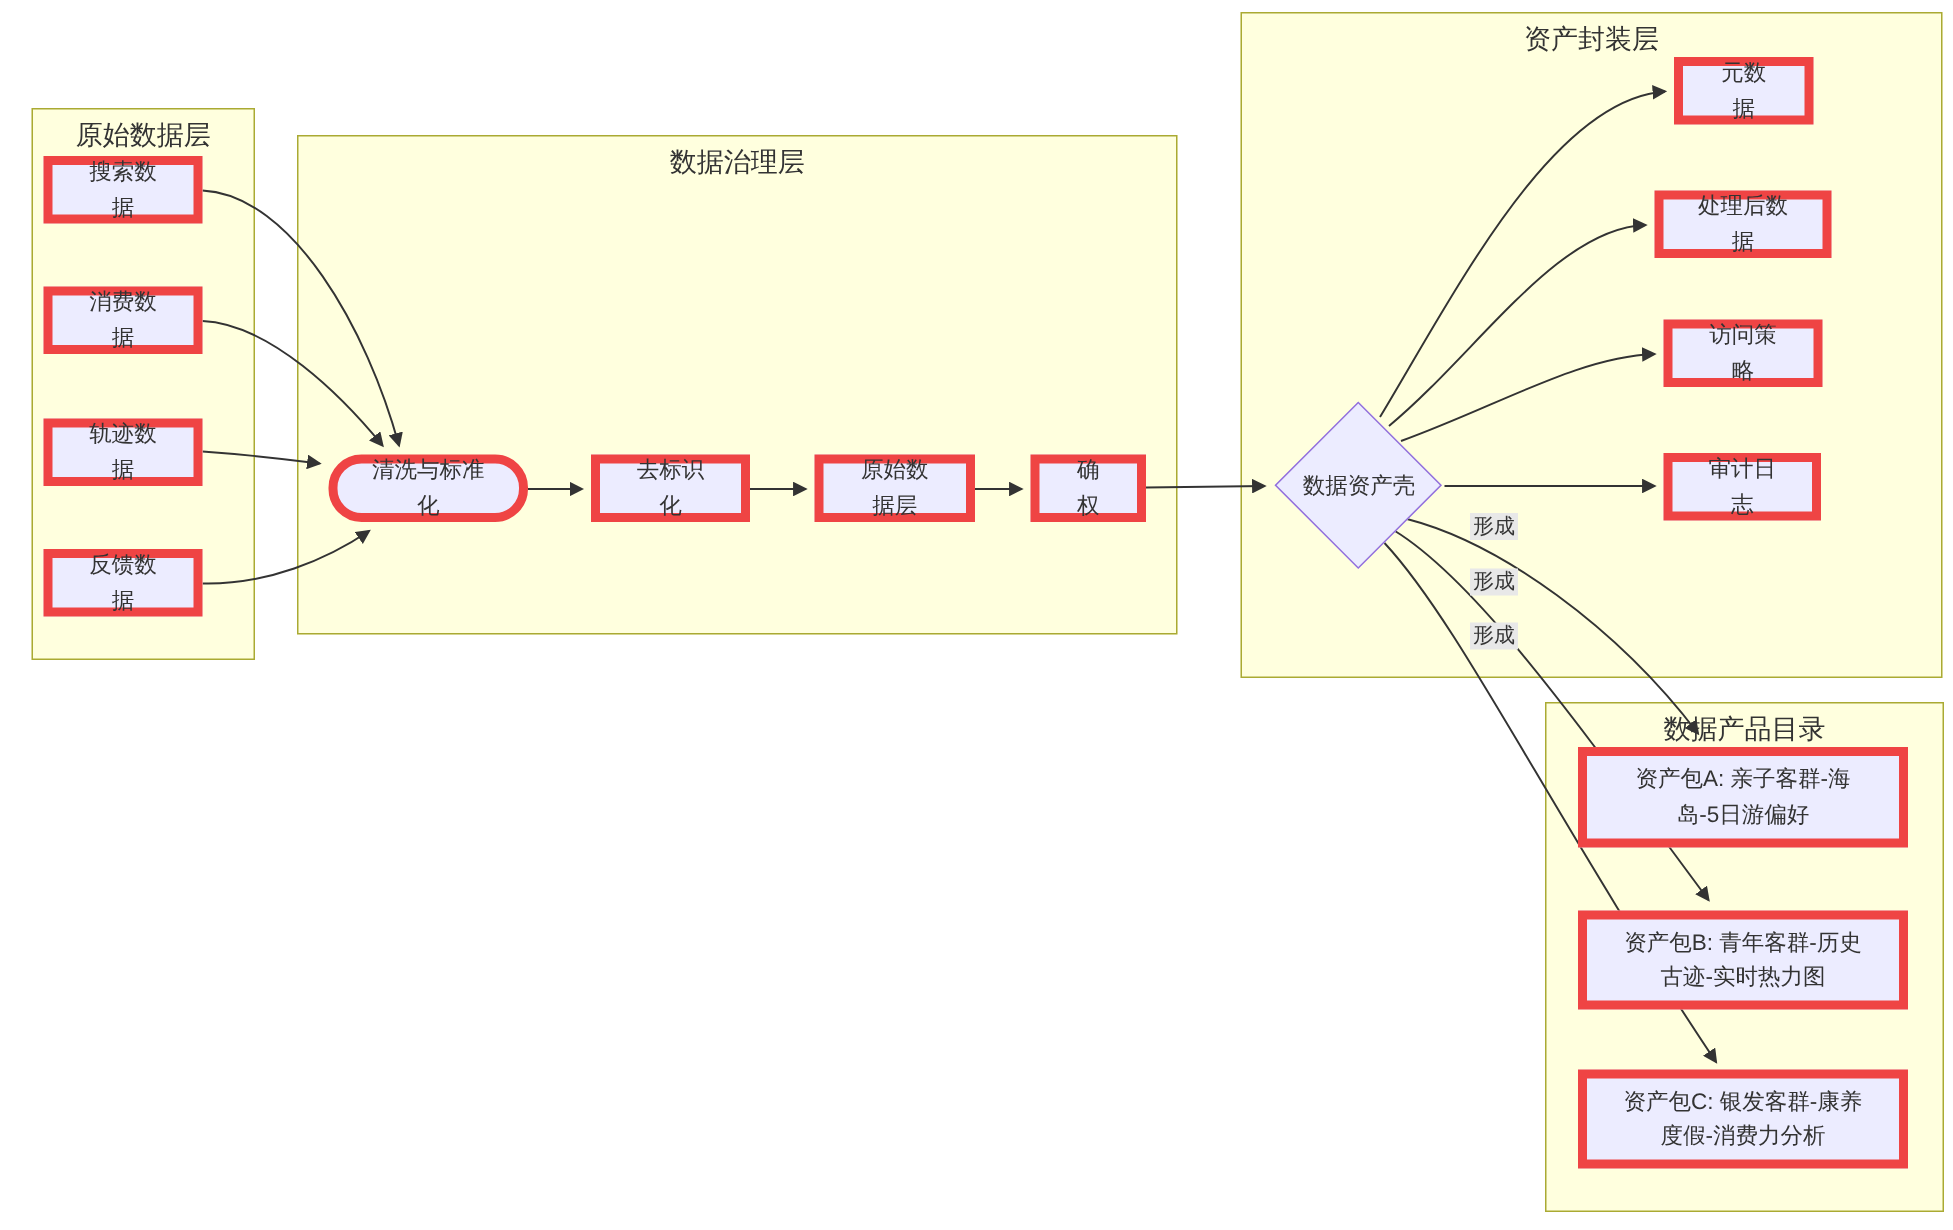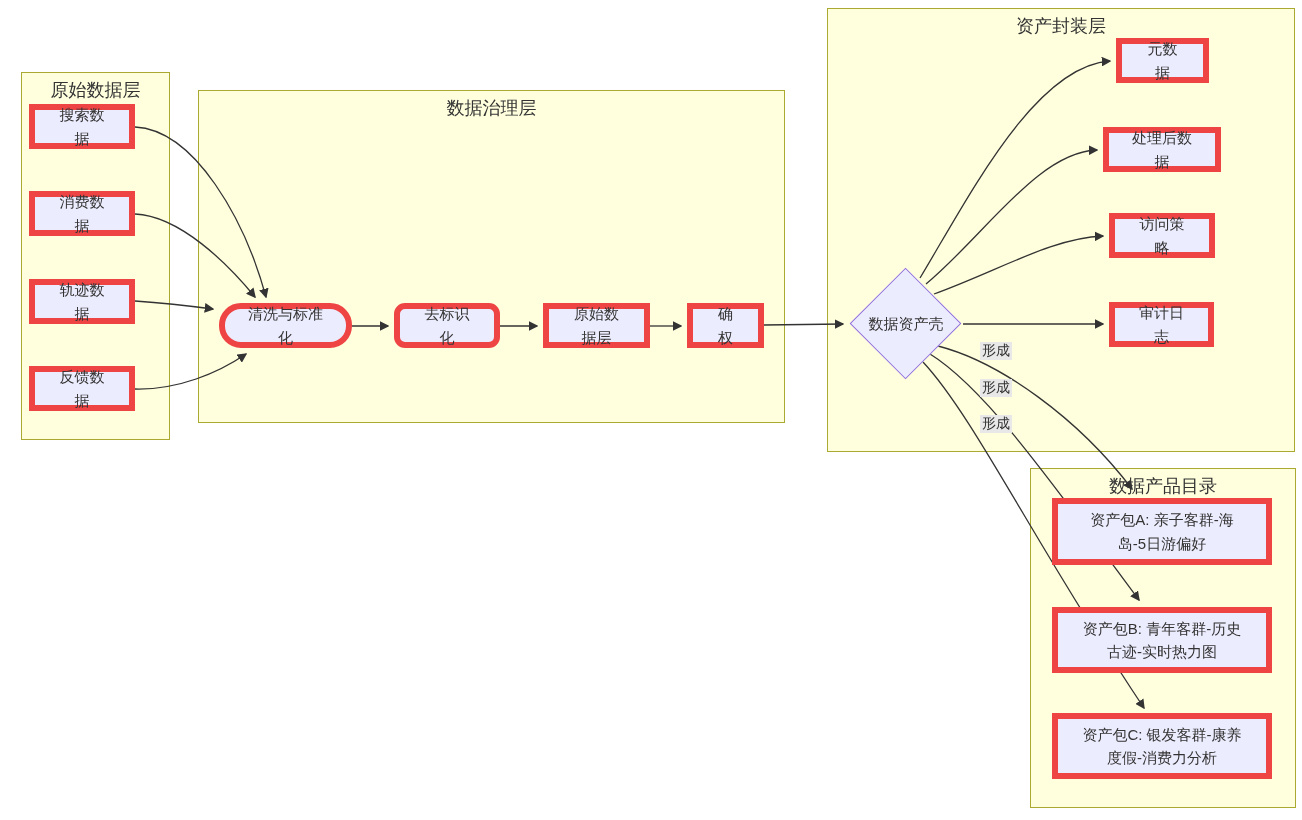--- a/index.html
+++ b/index.html
@@ -85,21 +85,21 @@
   <div class="edge-label" style="left:996px; top:351px;">形成</div>
   <div class="edge-label" style="left:996px; top:388px;">形成</div>
   <div class="edge-label" style="left:996px; top:424px;">形成</div>
 
   <div class="node" style="left:29px; top:104px; width:106px; height:45px;">搜索数据</div>
   <div class="node" style="left:29px; top:191px; width:106px; height:45px;">消费数据</div>
   <div class="node" style="left:29px; top:279px; width:106px; height:45px;">轨迹数据</div>
   <div class="node" style="left:29px; top:366px; width:106px; height:45px;">反馈数据</div>
 
   <div class="node" style="left:219px; top:303px; width:133px; height:45px;border-radius:22px;">清洗与标准化</div>
-  <div class="node" style="left:394px; top:303px; width:106px; height:45px;border-radius:11px;">去标识化</div>
+  <div class="node" style="left:394px; top:303px; width:106px; height:45px;">去标识化</div>
   <div class="node" style="left:543px; top:303px; width:107px; height:45px;">原始数据层</div>
   <div class="node" style="left:687px; top:303px; width:77px; height:45px;">确权</div>
 
   <div class="diamond-bg" style="left:866px; top:284px;"></div>
   <div class="diamond-label" style="left:906px; top:324px;">数据资产壳</div>
 
   <div class="node" style="left:1116px; top:38px; width:93px; height:45px;">元数据</div>
   <div class="node" style="left:1103px; top:127px; width:118px; height:45px;">处理后数据</div>
   <div class="node" style="left:1109px; top:213px; width:106px; height:45px;">访问策略</div>
   <div class="node" style="left:1109px; top:302px; width:105px; height:45px;">审计日志</div>

